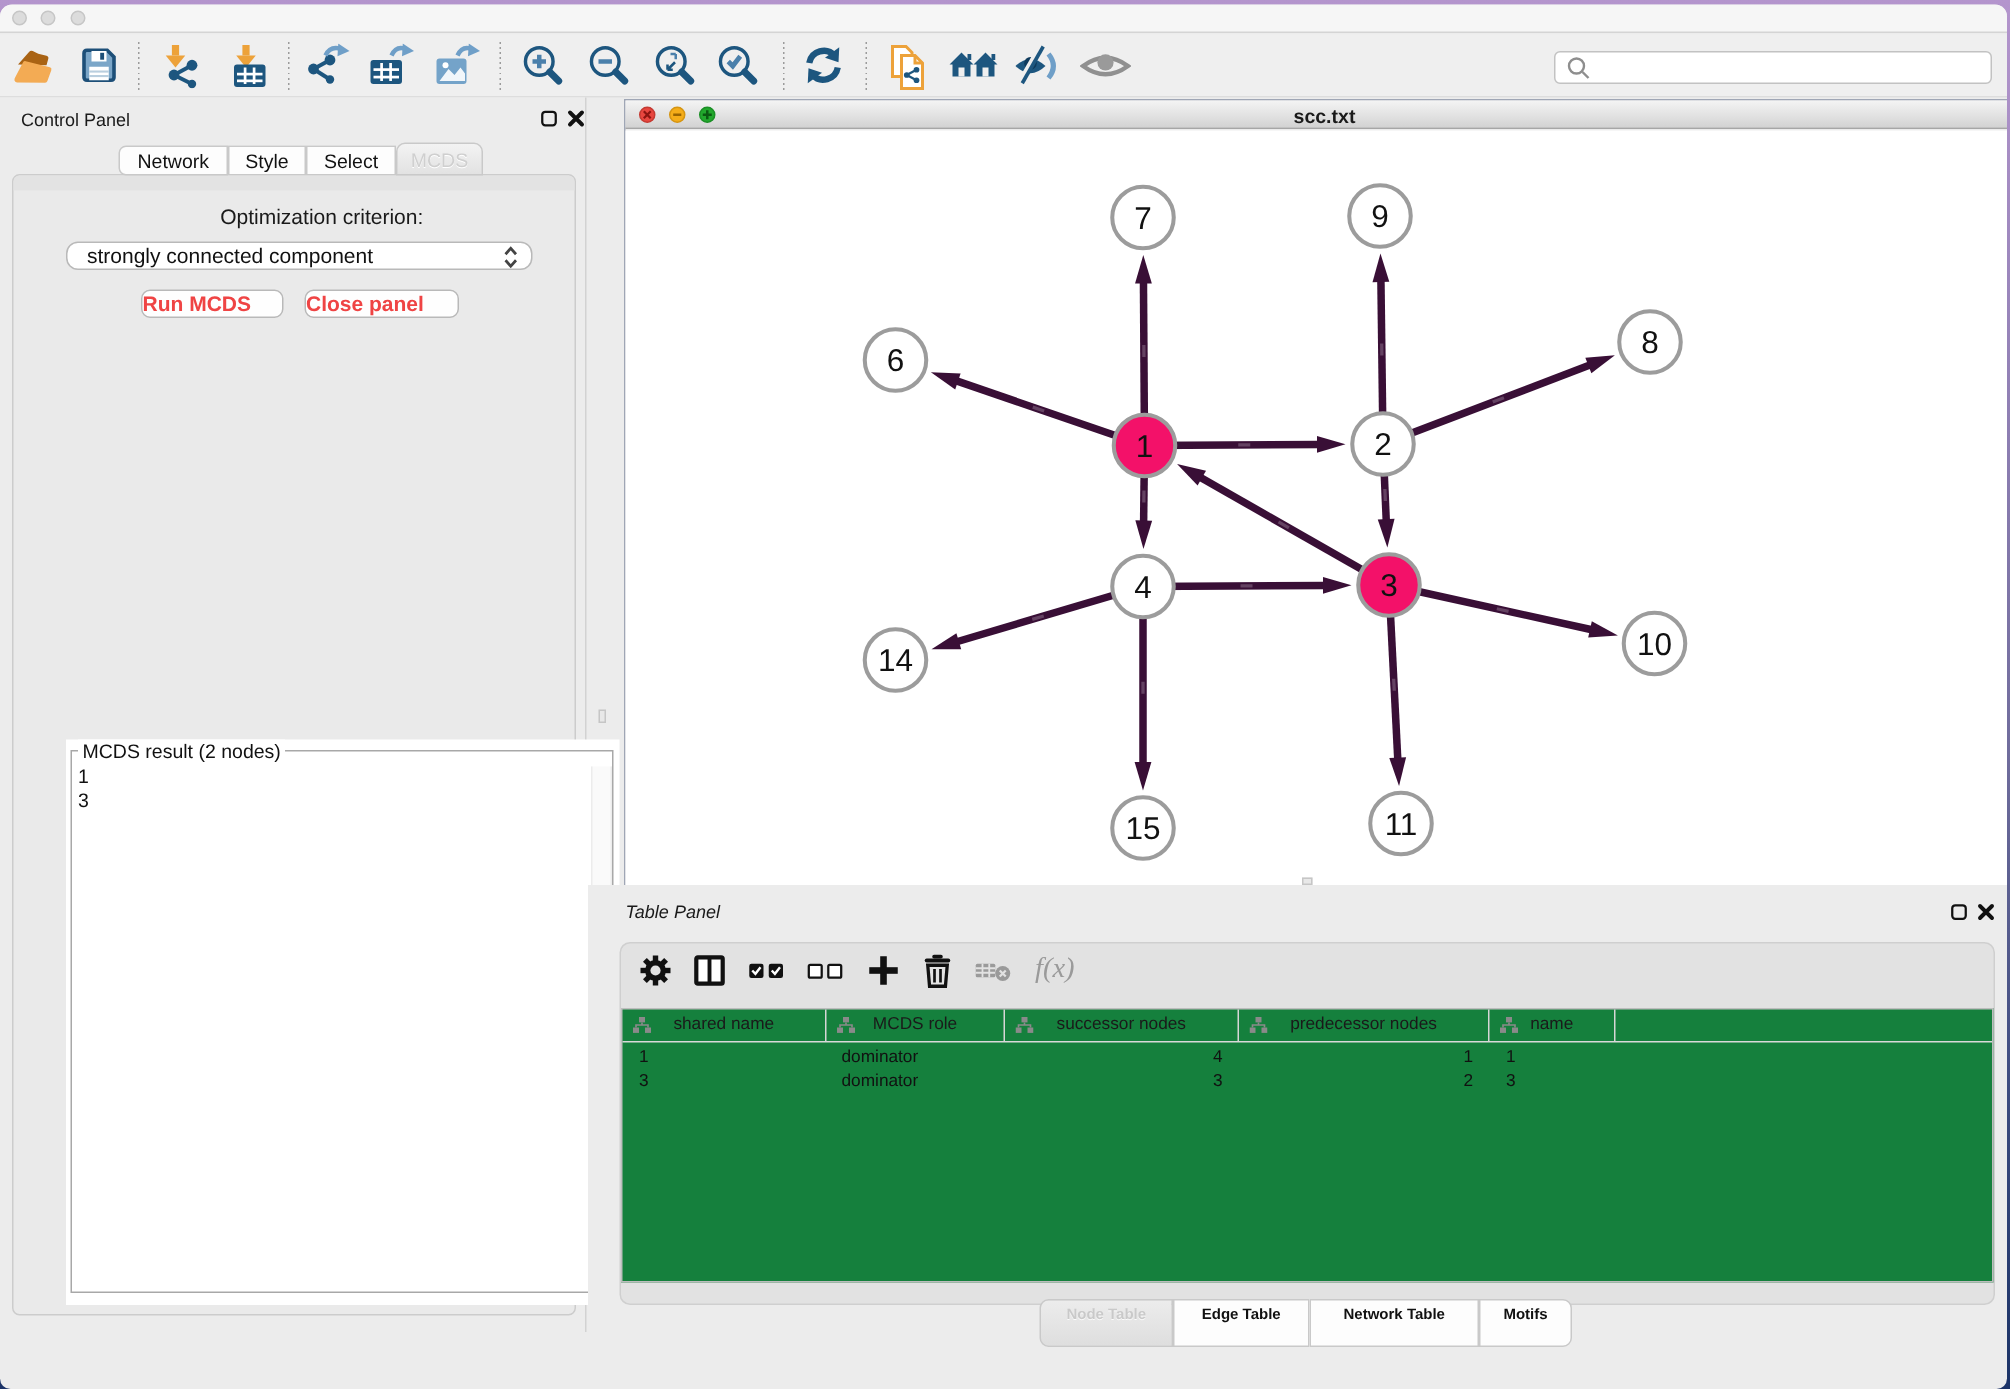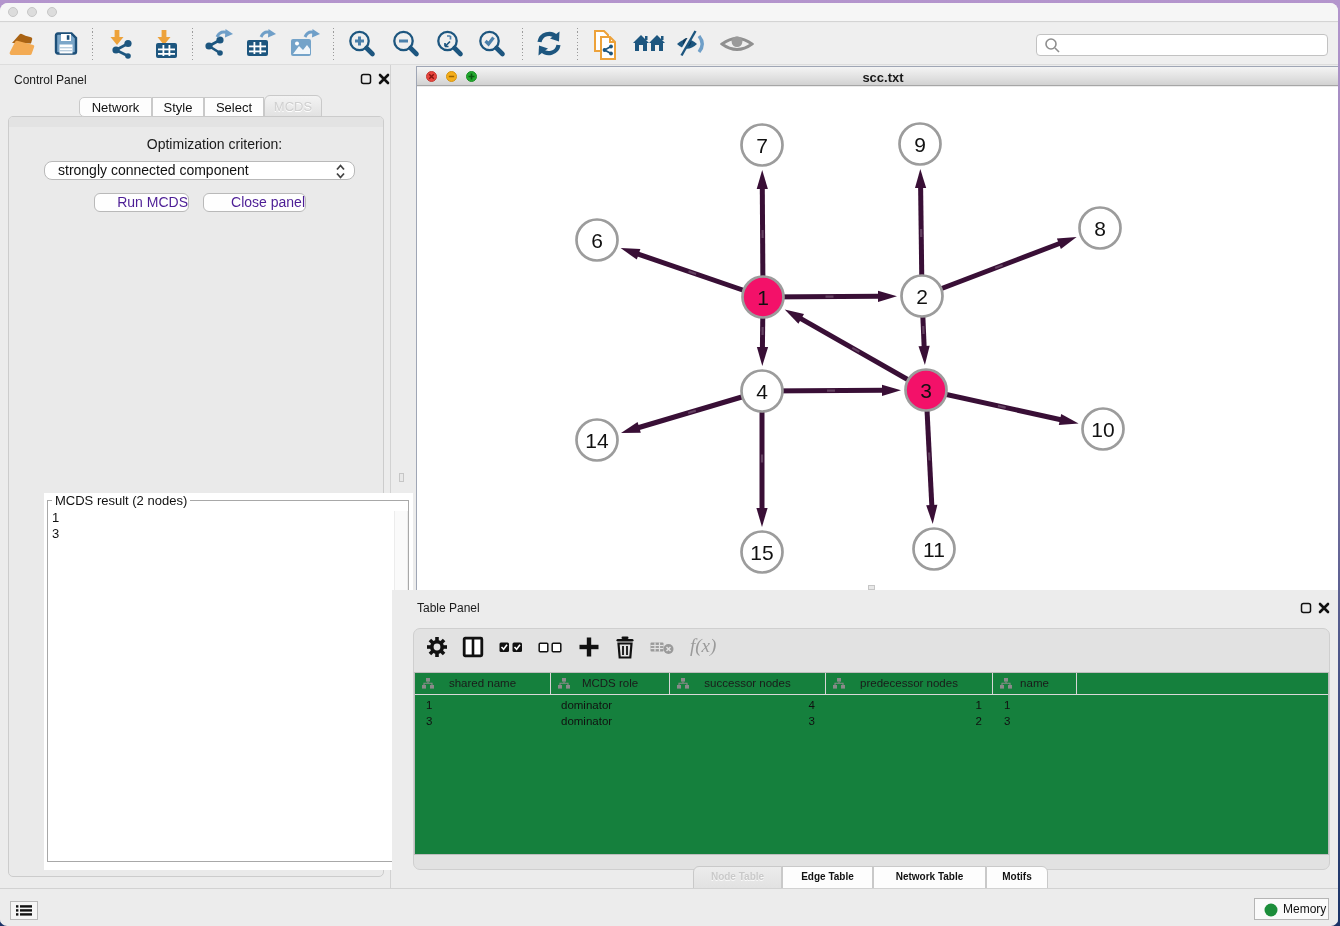--- a/index.html
+++ b/index.html
@@ -17,37 +17,37 @@
 #searchbox { position:absolute; left:1036px; top:11px; width:292px; height:22px; background:#fff; border:1px solid #c2c2c2; border-radius:4px; }
 
 #cpanel { position:absolute; left:0; top:62px; width:391px; height:823px; background:#ececec; border-right:1px solid #d2d2d2; }
 #cp-title { position:absolute; left:14px; top:8px; font-size:12px; color:#1a1a1a; }
 .winbtn { position:absolute; font-size:12px; color:#111; }
 .tab { position:absolute; top:32px; height:20px; background:#fdfdfd; border:1px solid #c9c9c9; font-size:13px; color:#111; text-align:center; line-height:19px; }
 #cp-content { position:absolute; left:8px; top:51px; width:376px; height:761px; background:#eaeaea; border:1px solid #cccccc; border-radius:5px; }
 #cp-band { position:absolute; left:9px; top:52px; width:374px; height:10px; background:#e3e3e3; border-radius:4px 4px 0 0; }
 #opt-label { position:absolute; left:0; top:71px; width:429px; text-align:center; font-size:14px; color:#1a1a1a; }
 #dropdown { position:absolute; left:44px; top:96px; width:311px; height:19px; background:#ffffff; border:1px solid #b9b9b9; border-radius:8px; font-size:14px; color:#111; line-height:17px; padding-left:13px; }
-.btn { position:absolute; top:128px; height:19px; background:#fefefe; border:1px solid #b9b9b9; border-radius:6px; font-size:14px; color:#4c1d95; text-align:right; line-height:17px; }
+.btn { position:absolute; top:128px; height:19px; background:#fefefe; border:1px solid #b9b9b9; border-radius:6px; font-size:14px; color:#ef4444; text-align:left; line-height:17px;font-weight:bold; }
 #mcds-box { position:absolute; left:16px; top:428px; width:369px; height:377px; background:#fff;margin-left:28px; }
 #mcds-border { position:absolute; left:3px; top:7px; width:362px; height:362px; border:1px solid #a8a8a8; }
 #mcds-label { position:absolute; left:8px; top:0px; background:#fff; padding:0 3px; font-size:13px; color:#111; }
 #mcds-scroll { position:absolute; right:5px; top:18px; width:14px; height:346px; background:#fafafa; border-left:1px solid #ececec; border-right:1px solid #ececec; }
 #mcds-lines { position:absolute; left:8px; top:17px; font-size:13px; color:#111; line-height:16px; }
 
 #netwin { position:absolute; left:404px; top:63px; width:934px; height:524px; border-left:1px solid #9fa6b5; border-right:1px solid #9fa6b5; border-top:1px solid #9fa6b5;margin-left:12px; }
 #net-titlebar { position:absolute; left:0; top:0; width:100%; height:19px; background:linear-gradient(180deg,#f4f4f4,#dddddd 70%,#d2d2d2); border-bottom:1px solid #a6a6a6; }
 #net-title { position:absolute; top:3px; left:0; width:100%; text-align:center; font-size:13px; font-weight:700; color:#1a1a1a; }
 .tfl { position:absolute; top:4px; width:11px; height:11px; border-radius:50%; }
 #canvas { position:absolute; left:0; top:20px; width:932px; height:503px; background:#ffffff; }
 #canvas svg { position:absolute; left:0; top:0; display:block; }
 .handle { position:absolute; background:#e8e8e8; border:1px solid #c6c6c6; }
 
 #tpanel { position:absolute; left:392px; top:587px; width:946px; height:298px; background:#ececec; }
-#tp-title { position:absolute; left:25px; top:11px; font-size:12px; color:#1a1a1a; }
+#tp-title { position:absolute; left:25px; top:11px; font-size:12px; color:#1a1a1a;font-style:italic; }
 #tp-box { position:absolute; left:21px; top:38px; width:917px; height:242px; background:#e2e2e2; border:1px solid #cfcfcf; border-radius:7px; }
 #tp-table { position:absolute; left:22px; top:82px; width:915px; height:183px; background:#15803d; border:1px solid #bdbdbd; }
 .th { position:absolute; top:0; height:21px; border-right:1px solid #d6d6d6; font-size:11.5px; color:#1a1a1a; text-align:center; line-height:21px; }
 .hicon { position:absolute; top:5px; }
 #thead-line { position:absolute; left:0; top:21px; width:100%; border-top:1px solid #d9d9d9; }
 .cell { position:absolute; font-size:11.5px; color:#111; height:16px; line-height:16px; }
 .tab2 { position:absolute; top:276px; height:32px; background:#fdfdfd; border:1px solid #c9c9c9; font-size:10px; font-weight:700; color:#111; text-align:center; line-height:19px; }
 
 #statusbar { position:absolute; left:0; top:885px; width:1338px; height:35px; background:#ececec; border-top:1px solid #d2d2d2; }
 #listbtn { position:absolute; left:10px; top:12px; width:28px; height:19px; background:#f5f5f5; border:1px solid #b9b9b9; }
@@ -429,33 +429,13 @@
 <div class="cell" style="left:146px; top:40px;">dominator</div>
 <div class="cell" style="left:300px; top:40px; width:100px; text-align:right;">3</div>
 <div class="cell" style="left:467px; top:40px; width:100px; text-align:right;">2</div>
 <div class="cell" style="left:589px; top:40px;">3</div>
     </div>
     <div class="tab2" style="left:301px; width:89px; background:linear-gradient(180deg,#ececec,#dedede); color:#c9c9c9; text-shadow:0 1px 0 #fbfbfb; border-radius:6px 0 0 6px;">Node Table</div>
     <div class="tab2" style="left:390px; width:91px;">Edge Table</div>
     <div class="tab2" style="left:481px; width:113px;">Network Table</div>
     <div class="tab2" style="left:594px; width:62px; border-radius:0 6px 6px 0;">Motifs</div>
   </div>
-  <div id="statusbar">
-    <div id="listbtn">
-        <svg width="26" height="17" style="position:absolute;left:0;top:0">
-          <g fill="#111">
-            <rect x="5" y="3.2" width="2.4" height="2.4"></rect>
-            <rect x="9" y="3.2" width="12" height="2.4"></rect>
-            <rect x="5" y="7.2" width="2.4" height="2.4"></rect>
-            <rect x="9" y="7.2" width="12" height="2.4"></rect>
-            <rect x="5" y="11.2" width="2.4" height="2.4"></rect>
-            <rect x="9" y="11.2" width="12" height="2.4"></rect>
-          </g>
-        </svg>
-      </div>
-    <div id="membtn">
-        <svg width="14" height="14" style="position:absolute;left:9px;top:3.5px">
-          <circle cx="7" cy="7" r="6.5" fill="#1b8d3a"></circle>
-        </svg>
-        <span style="position:absolute;left:28px;top:3px;">Memory</span>
-      </div>
-  </div>
 </div>
 
 </body></html>

